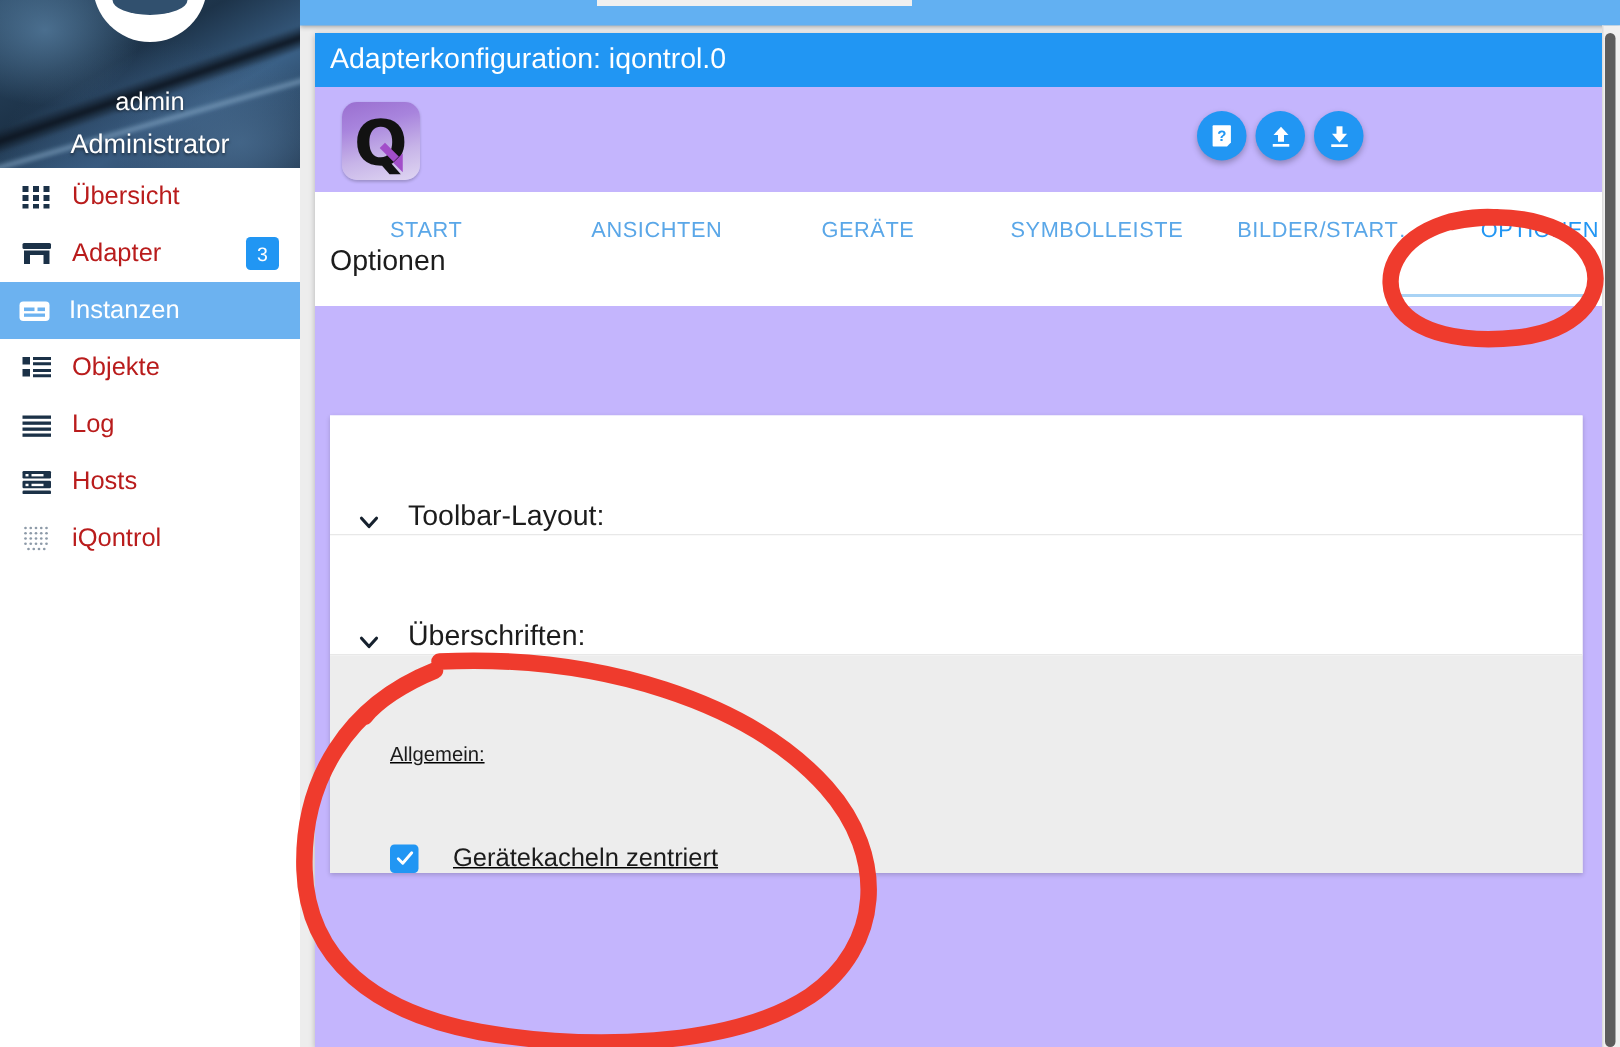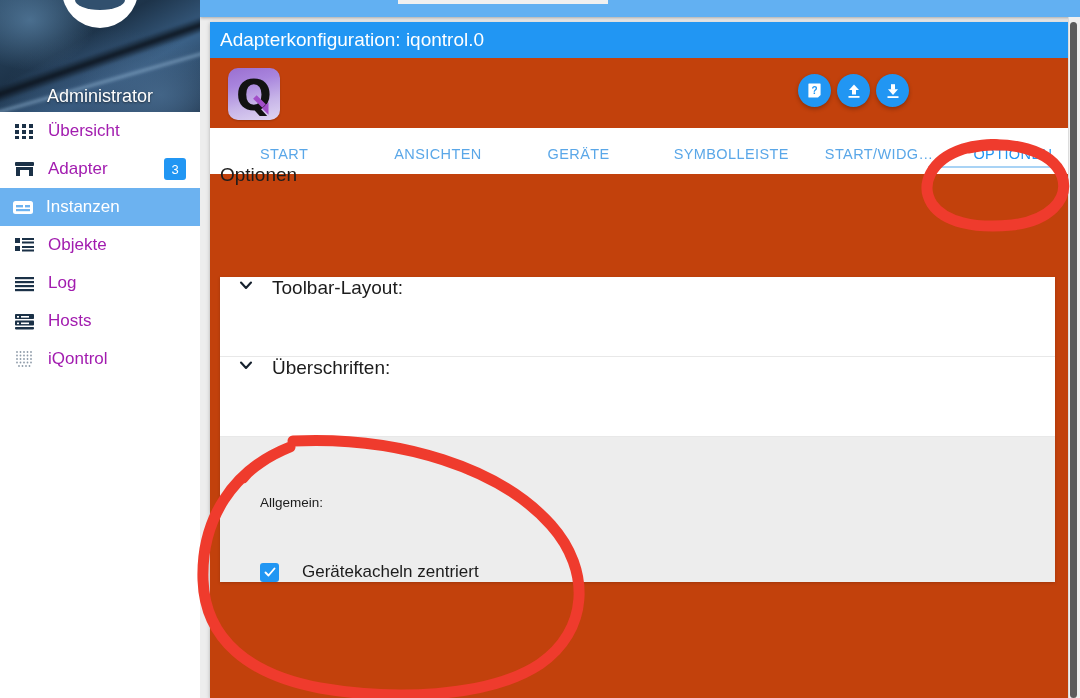--- a/index.html
+++ b/index.html
@@ -100,21 +100,21 @@
     width: 28px;
     flex: 0 0 28px;
     display: flex;
     align-items: center;
     justify-content: flex-start;
     color: #1b3147;
   }
   .nav-item.active .nav-icon { color: #ffffff; }
   .nav-item .nav-label {
     font-size: 17px;
-    color: #a21caf;
+    color: #b91c1c;
     white-space: nowrap;
     margin-left: 6px;
   }
   .nav-item.active .nav-label { color: #ffffff; }
   .nav-badge {
     position: absolute;
     right: 14px;
     width: 22px; height: 22px;
     border-radius: 3px;
     background: #2196f3;
@@ -146,21 +146,21 @@
     left: 198px; top: 0;
     width: 210px; height: 4px;
     background: #f0f0f0;
   }
 
   #dialog {
     position: absolute;
     left: 10px; top: 22px;
     width: 860px;
     height: 676px;
-    background: #c2410c;
+    background: #c4b5fd;
     box-shadow: 0 1px 4px rgba(0,0,0,0.25);
   }
 
   #dialog-titlebar {
     position: relative;
     height: 36px;
     background: #2196f3;
     display: flex;
     align-items: center;
     padding-left: 10px;
@@ -220,21 +220,21 @@
     align-items: center;
     justify-content: center;
     cursor: pointer;
   }
   #btn-help  { left: 588px; }
   #btn-upload{ left: 627px; }
   #btn-download { left: 666px; }
 
   #tabs {
     position: relative;
-    height: 46px;
+    height: 76px;
     background: #ffffff;
   }
   #tabs-inner {
     display: flex;
     align-items: center;
     height: 52px;
   }
   .tab {
     color: #5aa7e8;
     font-size: 14.5px;
@@ -265,41 +265,42 @@
     position: absolute;
     left: 10px; top: 255px;
     width: 835px;
     background: #ffffff;
     box-shadow: 0 1px 3px rgba(0,0,0,0.18);
   }
   .acc-header {
     position: relative;
     height: 80px;
     display: flex;
-    align-items: flex-start;
+    align-items: flex-end;
     background: #ffffff;
     border-bottom: 1px solid #e8e8e8;
     cursor: pointer;
   }
   .acc-header:last-of-type { border-bottom: none; }
   .acc-chev {
     width: 52px;
     flex: 0 0 52px;
     display: flex;
     align-items: center;
     justify-content: center;
     color: #16212e;
   }
   .acc-title {
     font-size: 19px;
     color: #1c1c1c;
   }
   .acc-panel {
     background: #ededed;
     padding: 0;
+    text-decoration: underline;
   }
   .panel-sublabel {
     font-size: 13.5px;
     color: #1c1c1c;
     padding: 58px 0 0 40px;
   }
   .panel-row {
     display: flex;
     align-items: center;
     padding: 52px 0 0 40px;
@@ -354,20 +355,21 @@
 
   <div id="sidebar">
 
     <div id="sidebar-header">
       <div class="streak"></div>
       <div class="streak2"></div>
       <div id="avatar">
         <div class="eye"></div>
 
       </div>
+      <div id="user-name">admin</div>
       <div id="user-role">Administrator</div>
     </div>
 
     <div id="nav">
 
       <div class="nav-item">
         <span class="nav-icon">
           <svg width="20" height="20" viewBox="0 0 20 20">
               <g fill="currentColor">
             <rect x="1" y="3" width="4" height="4"></rect>
@@ -547,21 +549,21 @@
         </div>
 
       </div>
 
       <div id="tabs">
         <div id="tabs-inner">
           <div class="tab" style="margin-left:46px">START</div>
           <div class="tab" style="margin-left:78px">ANSICHTEN</div>
           <div class="tab" style="margin-left:58px">GERÄTE</div>
           <div class="tab" style="margin-left:56px">SYMBOLLEISTE</div>
-          <div class="tab" style="margin-left:28px">START/WIDG…</div>
+          <div class="tab" style="margin-left:28px">BILDER/START…</div>
           <div class="tab active" style="margin-left:32px">OPTIONEN</div>
         </div>
         <div id="tab-indicator"></div>
       </div>
 
       <div id="page-heading">Optionen</div>
 
       <div id="accordion">
 
         <div class="acc-header">

